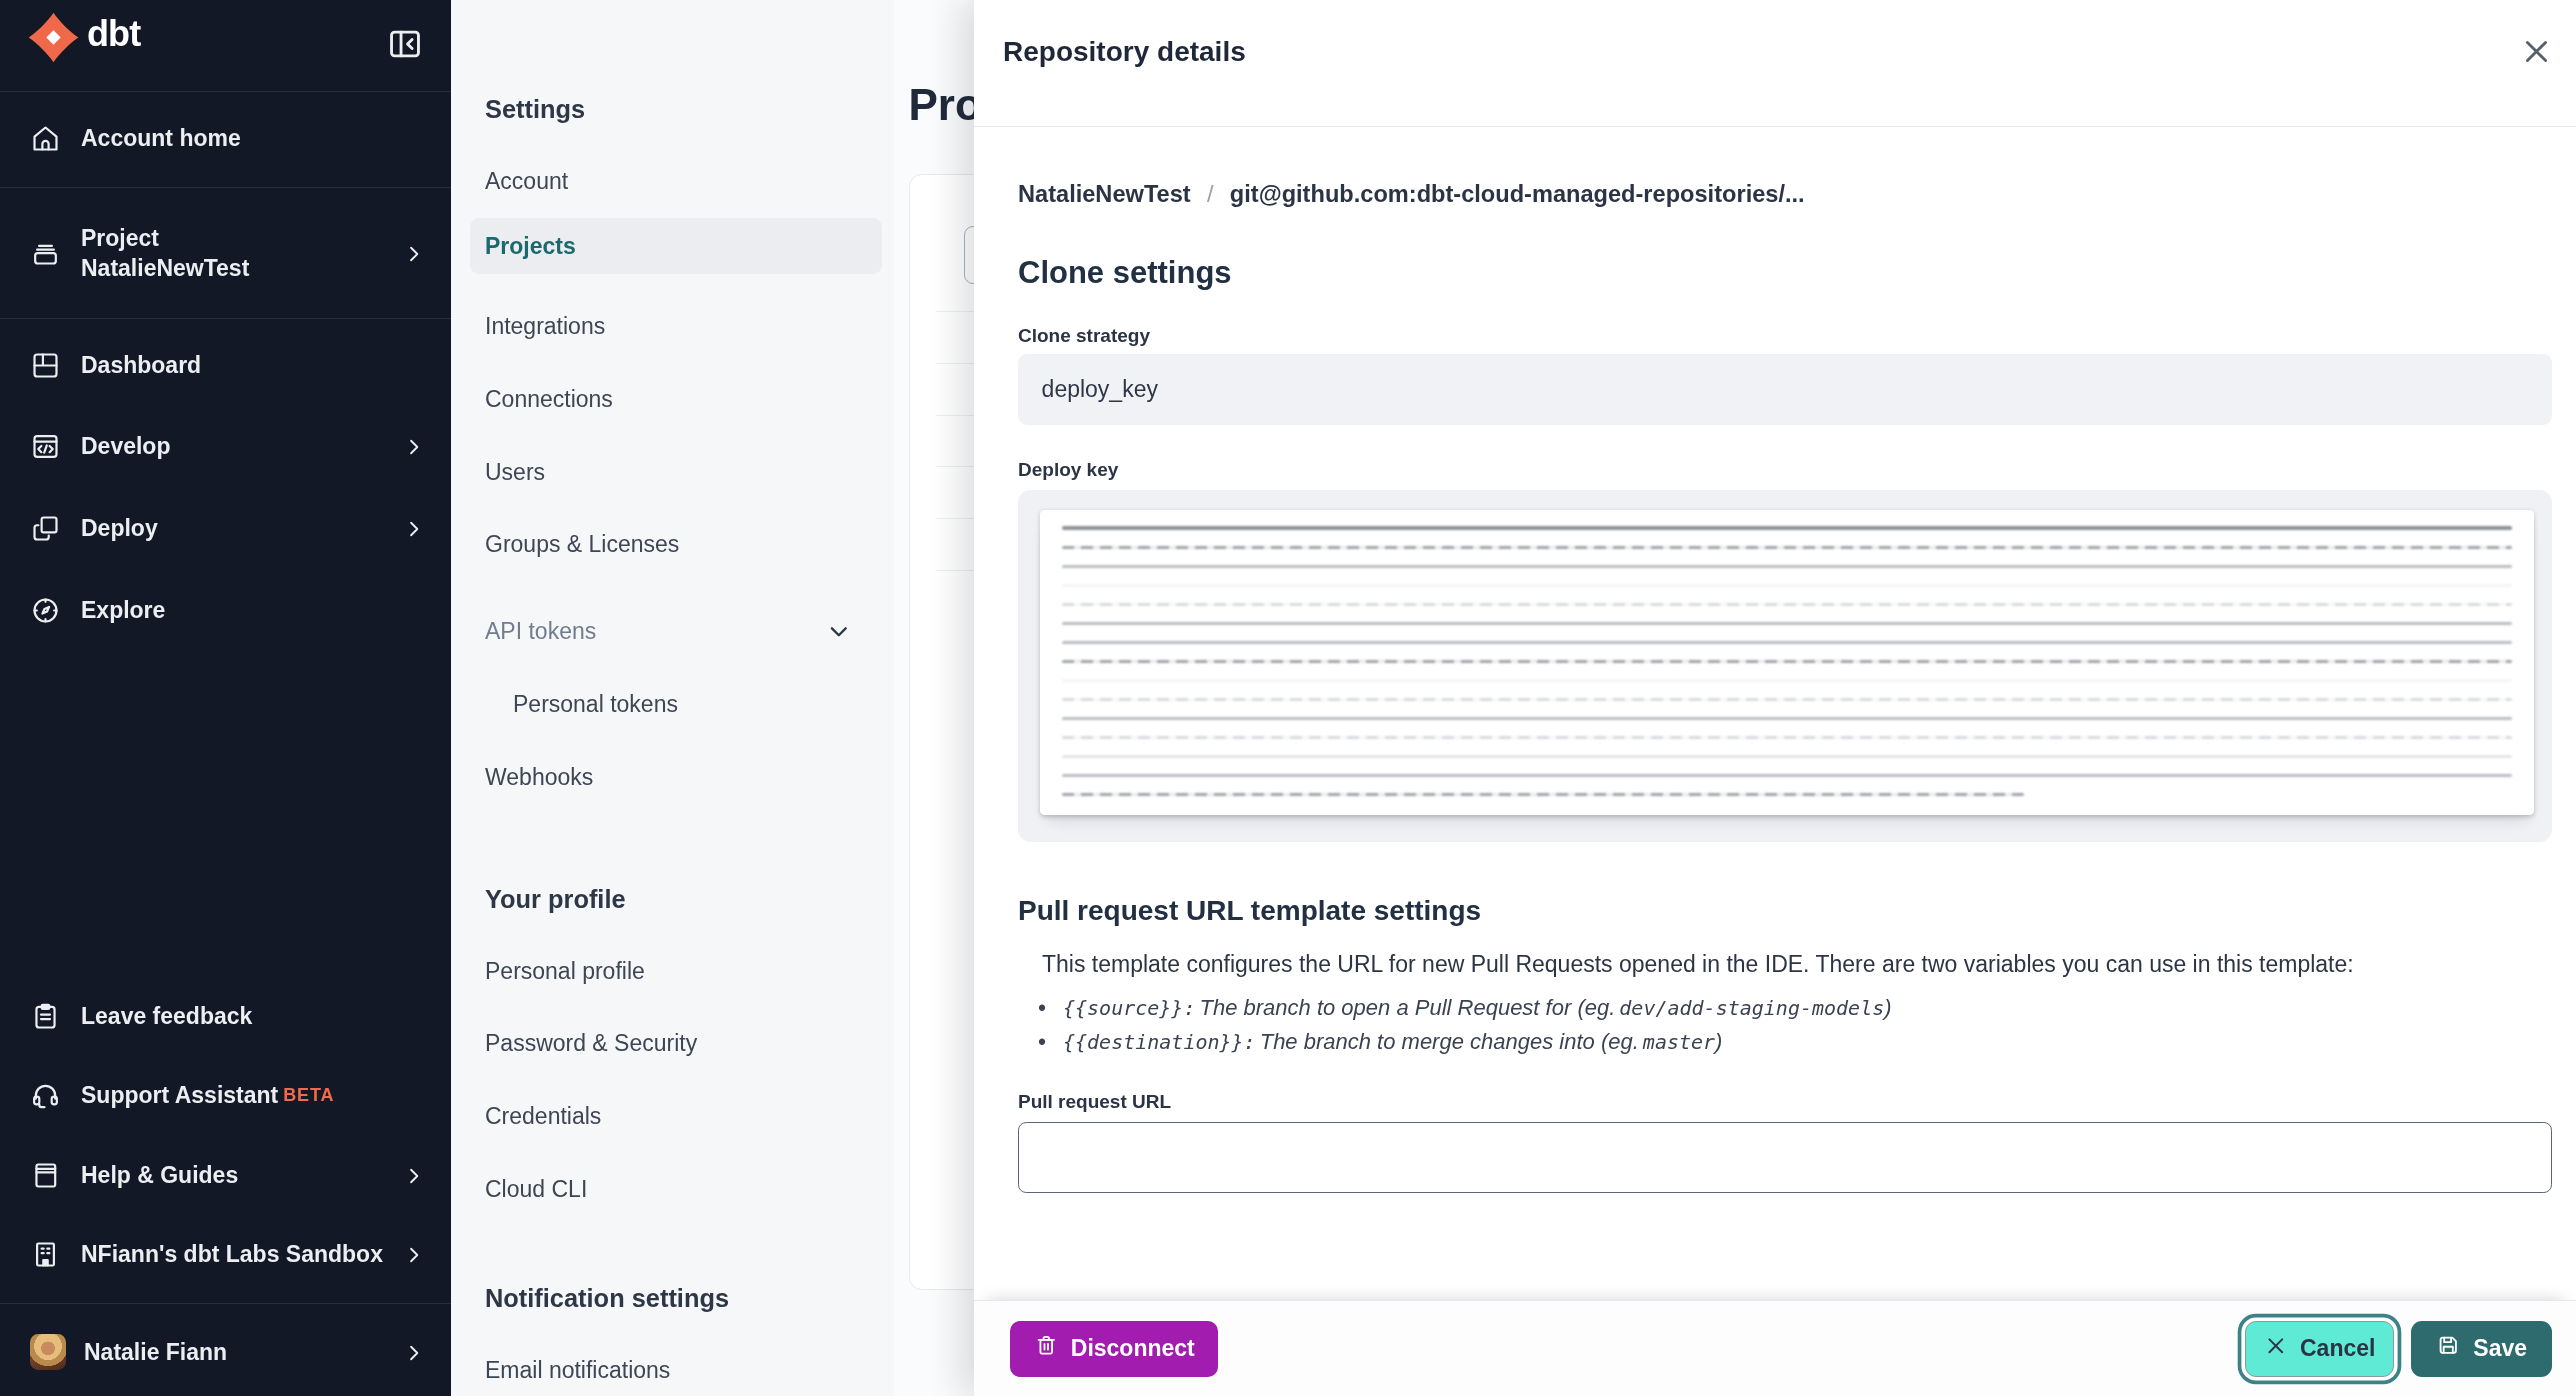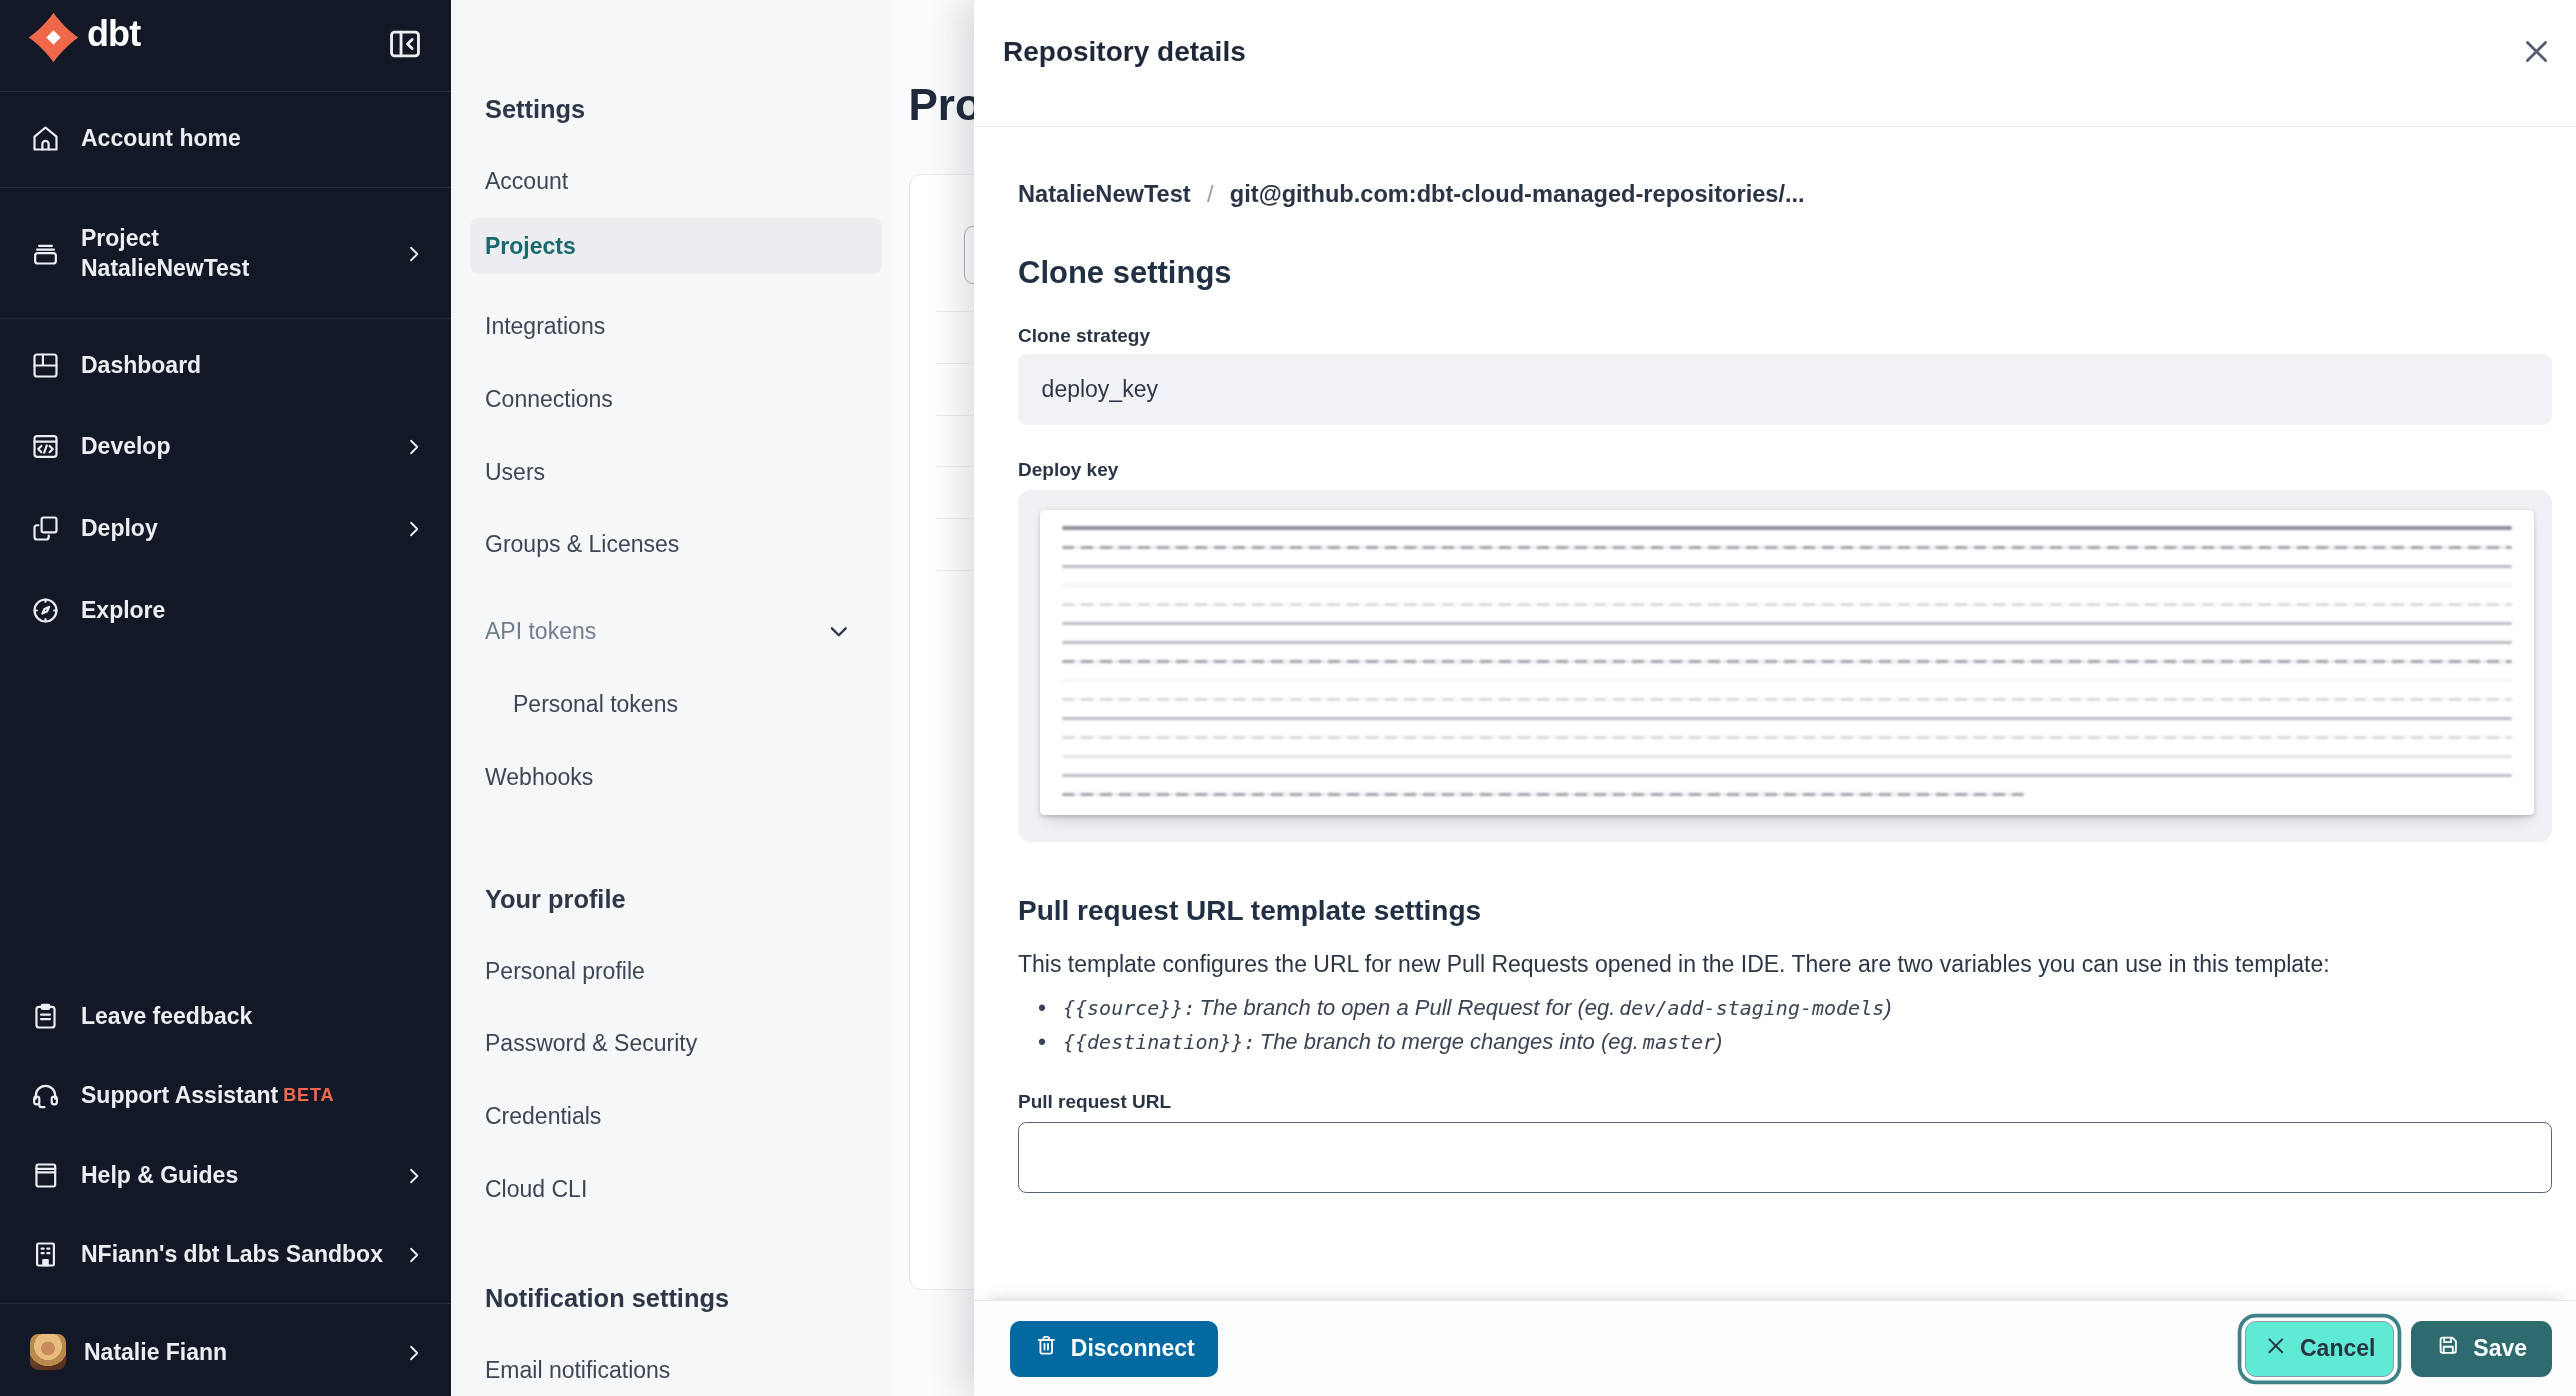--- a/index.html
+++ b/index.html
@@ -71,38 +71,38 @@
   #key-sheet .lines { filter:blur(1.1px); }
   .ln { height:19px; position:relative; }
   .ln::after { content:""; position:absolute; left:1%; right:1%; top:8.2px; height:2.7px; background:#b9bcc2; border-radius:1.8px; }
   .ln.dark::after { background:#8d9096; height:4.5px; top:6.4px; }
   .ln.dot::after { height:2.7px; background:repeating-linear-gradient(90deg,#9fa3aa 0 11.8px, #e9eaec 11.8px 19px); }
   .ln.faint::after { opacity:.4; }
   .ln.short::after { right:34%; }
   .ln.gap::after { opacity:.15; }
 
   .h-section2 { margin-top:53px; color:#223043; font-size:28px; font-weight:700; }
-  .desc { margin-top:23.6px; color:#2b3544; font-size:23px; }
+  .desc { margin-top:23.6px; color:#2b3544; font-size:23px;margin-left:24px; }
   ul.vars { margin-top:14.5px; list-style:none; }
   ul.vars li { position:relative; padding-left:45px; line-height:32px; color:#3a4352; }
   ul.vars li .dot { position:absolute; left:20px; top:0; font-size:23px; }
   .code { font-family:"DejaVu Sans Mono",monospace; font-style:italic; font-size:20px; }
   .it { font-style:italic; font-size:22px; }
 
   #pr-input { margin-top:9px; width:100%; height:71px; border:1.8px solid #5b6474; border-radius:8.2px;
               background:#fff; font-size:23px; padding:0 22px; color:#2e3747; outline:none; }
 
   #drawer-footer { position:absolute; left:0; right:0; bottom:0; height:96px; background:#fdfdfe;
                    border-top:0.9px solid #e6e8eb; box-shadow:0 -11px 16.3px -12.7px rgba(20,25,40,.25);
                    display:flex; align-items:center; justify-content:space-between; padding:0 23.6px 0 36px; }
   .btn { display:flex; align-items:center; gap:12.7px; height:56px; border-radius:10px;
          font-size:23px; font-weight:600; cursor:pointer; border:none;
          font-family:"Liberation Sans","DejaVu Sans",sans-serif; }
   .btn svg { fill:none; stroke-linecap:round; stroke-linejoin:round; }
-  #btn-disconnect { background:#0369a1; color:#fff; padding:0 23.6px; }
+  #btn-disconnect { background:#a21caf; color:#fff; padding:0 23.6px; }
   #btn-disconnect svg { stroke:#fff; stroke-width:1.8; }
   .footer-right { display:flex; align-items:center; gap:16.3px; }
   #btn-cancel { background:#5eead4; color:#2b3443; border:1.8px solid #8f97a3; padding:0 18px; border-radius:11px;
                 box-shadow:0 0 0 3.6px #ffffff, 0 0 0 7.3px #3d8286; }
   #btn-cancel svg { stroke:#2b3443; stroke-width:2; }
   #btn-save { background:#2e6b6f; color:#fff; padding:0 25.4px; border-radius:11px; }
   #btn-save svg { stroke:#fff; stroke-width:1.8; }
 </style>
 </head>
 <body>

